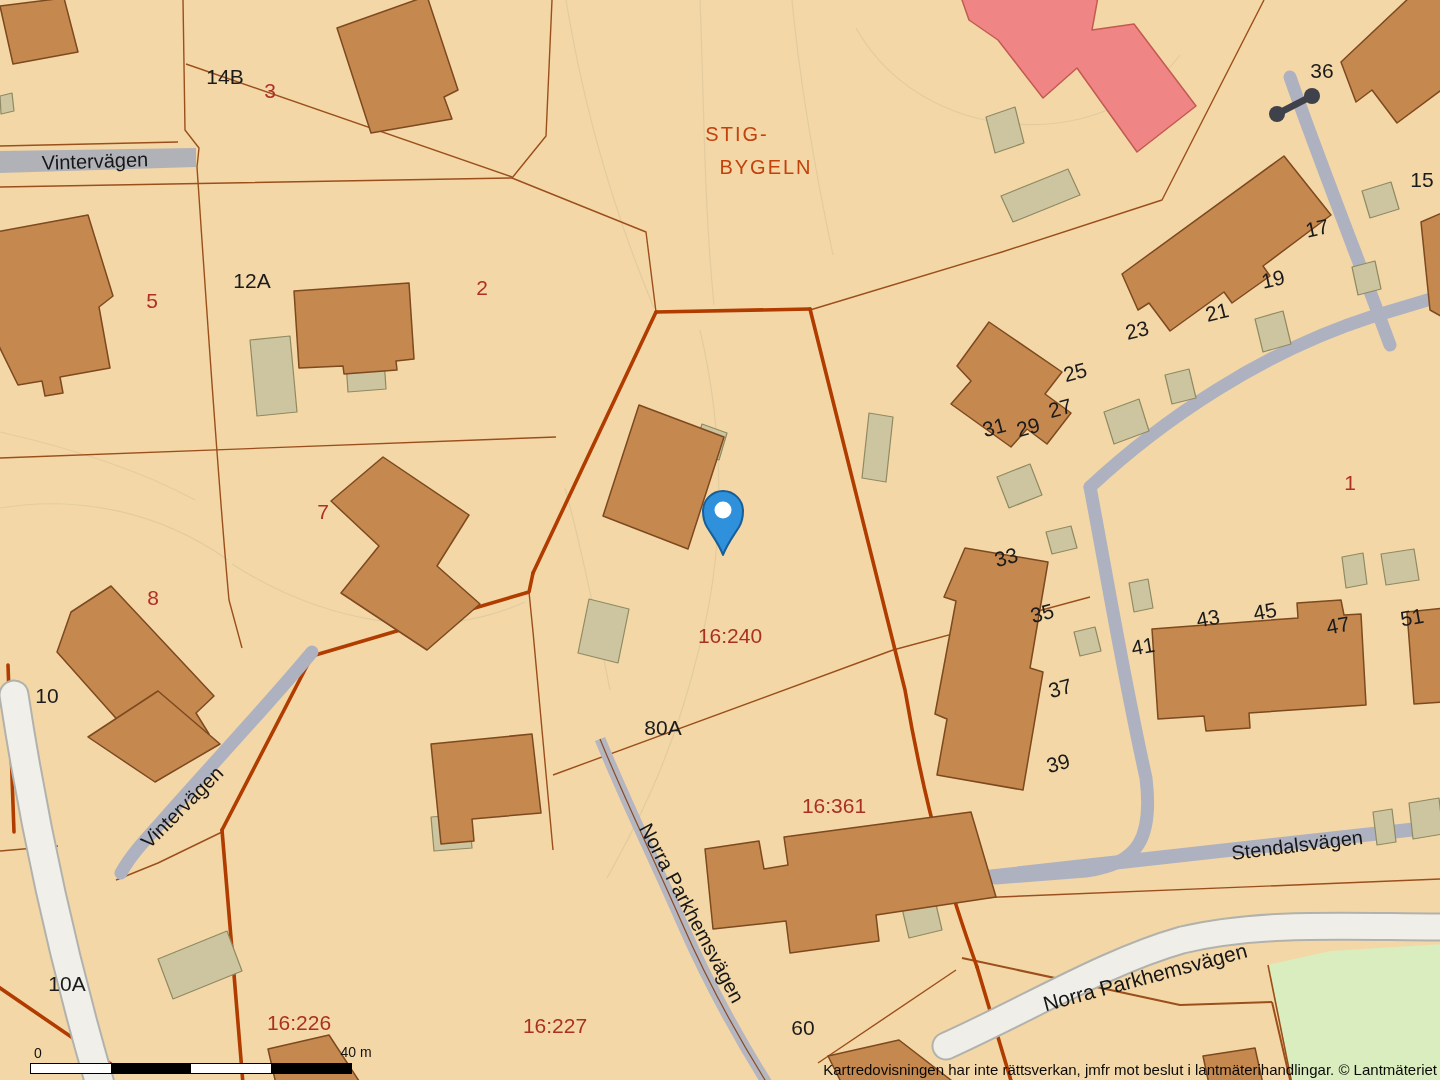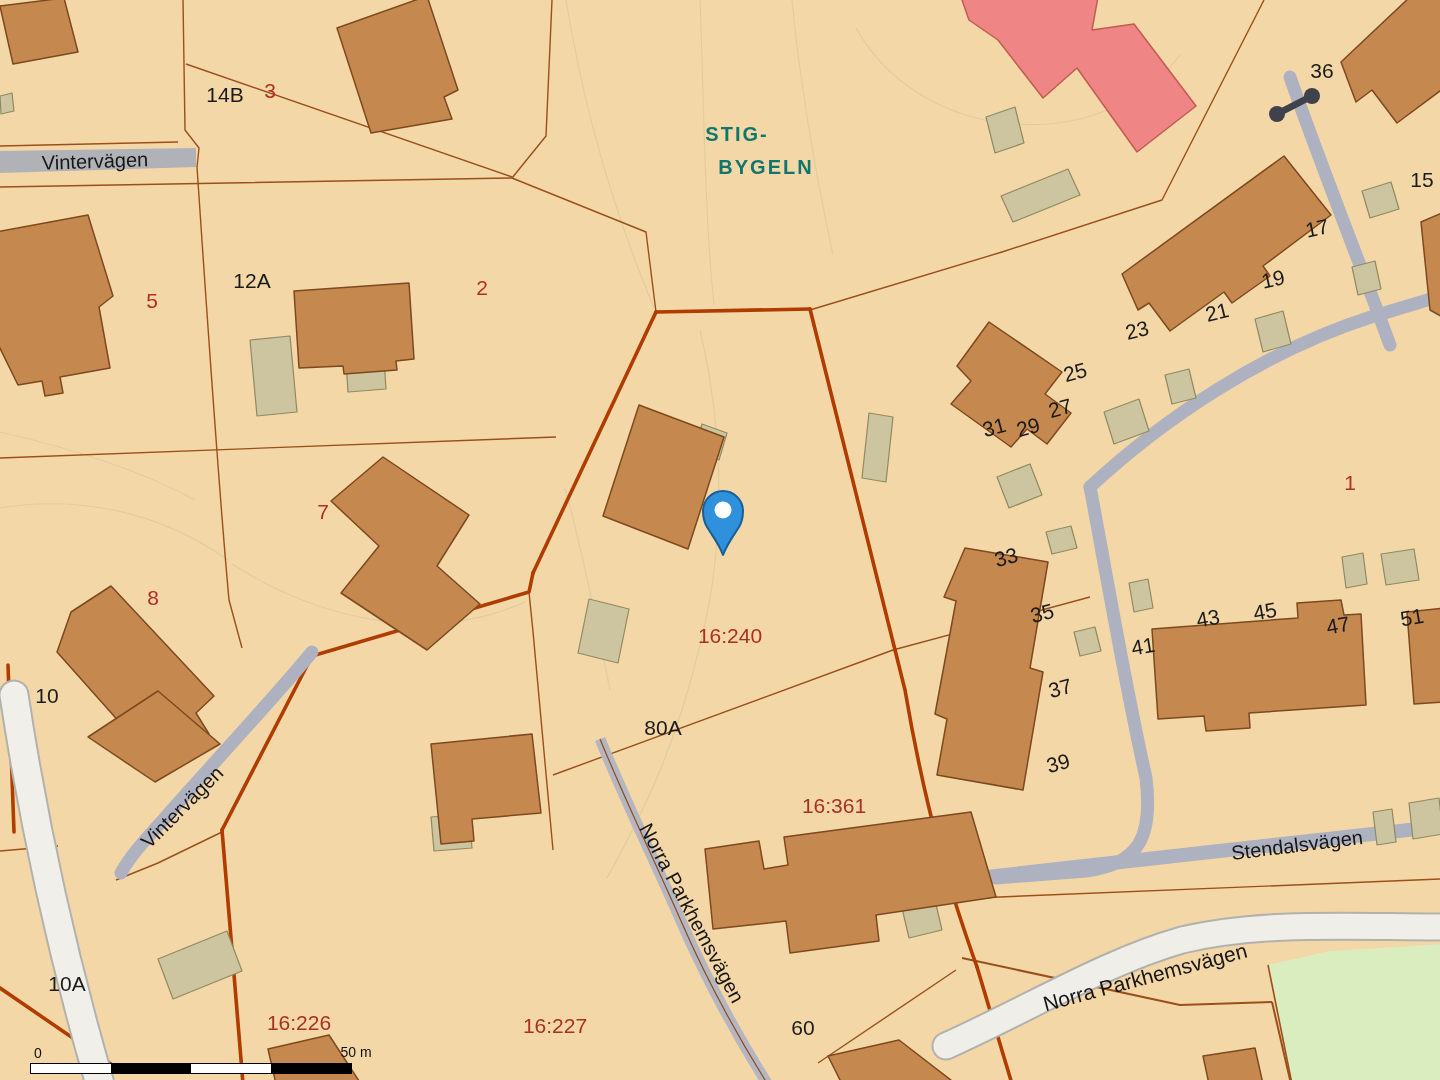--- a/index.html
+++ b/index.html
@@ -11,21 +11,21 @@
   #stage svg{position:absolute;left:0;top:0;}
   .lbl{
     position:absolute;transform:translate(-50%,-50%) rotate(var(--r,0deg));
     white-space:nowrap;line-height:1;user-select:none;
   }
   .num{font-size:21px;color:#1b1b1b;}
   .rednum{font-size:21px;color:#B03028;}
   .parcel{font-size:21px;color:#A93122;}
   .street{font-size:20px;color:#161616;}
   .street-big{font-size:21px;}
-  .area{font-size:20px;color:#0f766e;letter-spacing:2px;font-weight:bold;}
+  .area{font-size:20px;color:#c2410c;letter-spacing:2px;font-weight:normal;}
   .scalebar{
     position:absolute;display:flex;border:1px solid #000;box-sizing:content-box;
   }
   .scalebar span{height:100%;}
   .scale-lbl{position:absolute;font-size:14px;color:#111;transform:translate(-50%,-100%);}
   .attribution{
     position:absolute;right:3px;top:1061px;font-size:15px;color:#0a0a0a;white-space:nowrap;
   }
 </style>
 </head>
@@ -172,21 +172,21 @@
   <div class="lbl street" style="left:1297px;top:845px;--r:-7deg">Stendalsvägen</div>
 
   <div class="lbl area" style="left:737px;top:134px">STIG-</div>
   <div class="lbl area" style="left:766px;top:167px">BYGELN</div>
 
   <div class="lbl parcel" style="left:730px;top:635px">16:240</div>
   <div class="lbl parcel" style="left:834px;top:805px">16:361</div>
   <div class="lbl parcel" style="left:299px;top:1022px">16:226</div>
   <div class="lbl parcel" style="left:555px;top:1025px">16:227</div>
 
-  <div class="lbl num" style="left:225px;top:94px">14B</div>
+  <div class="lbl num" style="left:225px;top:76px">14B</div>
   <div class="lbl num" style="left:252px;top:280px">12A</div>
   <div class="lbl num" style="left:47px;top:695px">10</div>
   <div class="lbl num" style="left:67px;top:983px">10A</div>
   <div class="lbl num" style="left:663px;top:727px">80A</div>
   <div class="lbl num" style="left:803px;top:1027px">60</div>
   <div class="lbl num" style="left:1322px;top:70px">36</div>
   <div class="lbl num" style="left:1422px;top:179px">15</div>
   <div class="lbl num" style="left:1317px;top:228px;--r:-12deg">17</div>
   <div class="lbl num" style="left:1273px;top:279px;--r:-12deg">19</div>
   <div class="lbl num" style="left:1217px;top:312px;--r:-14deg">21</div>
@@ -212,16 +212,17 @@
   <div class="lbl rednum" style="left:153px;top:597px">8</div>
   <div class="lbl rednum" style="left:1350px;top:482px">1</div>
 
   <div class="scalebar" style="left:30px;top:1063px;width:320px;height:9px">
     <span style="width:80px;background:#ffffff"></span>
     <span style="width:80px;background:#000000"></span>
     <span style="width:80px;background:#ffffff"></span>
     <span style="width:80px;background:#000000"></span>
   </div>
   <div class="scale-lbl" style="left:38px;top:1061px">0</div>
-  <div class="scale-lbl" style="left:356px;top:1060px">50 m</div>
-
+  <div class="scale-lbl" style="left:356px;top:1060px">40 m</div>
+
+  <div class="attribution">Kartredovisningen har inte rättsverkan, jmfr mot beslut i lantmäterihandlingar. © Lantmäteriet</div>
 
 </div>
 
 </body></html>

